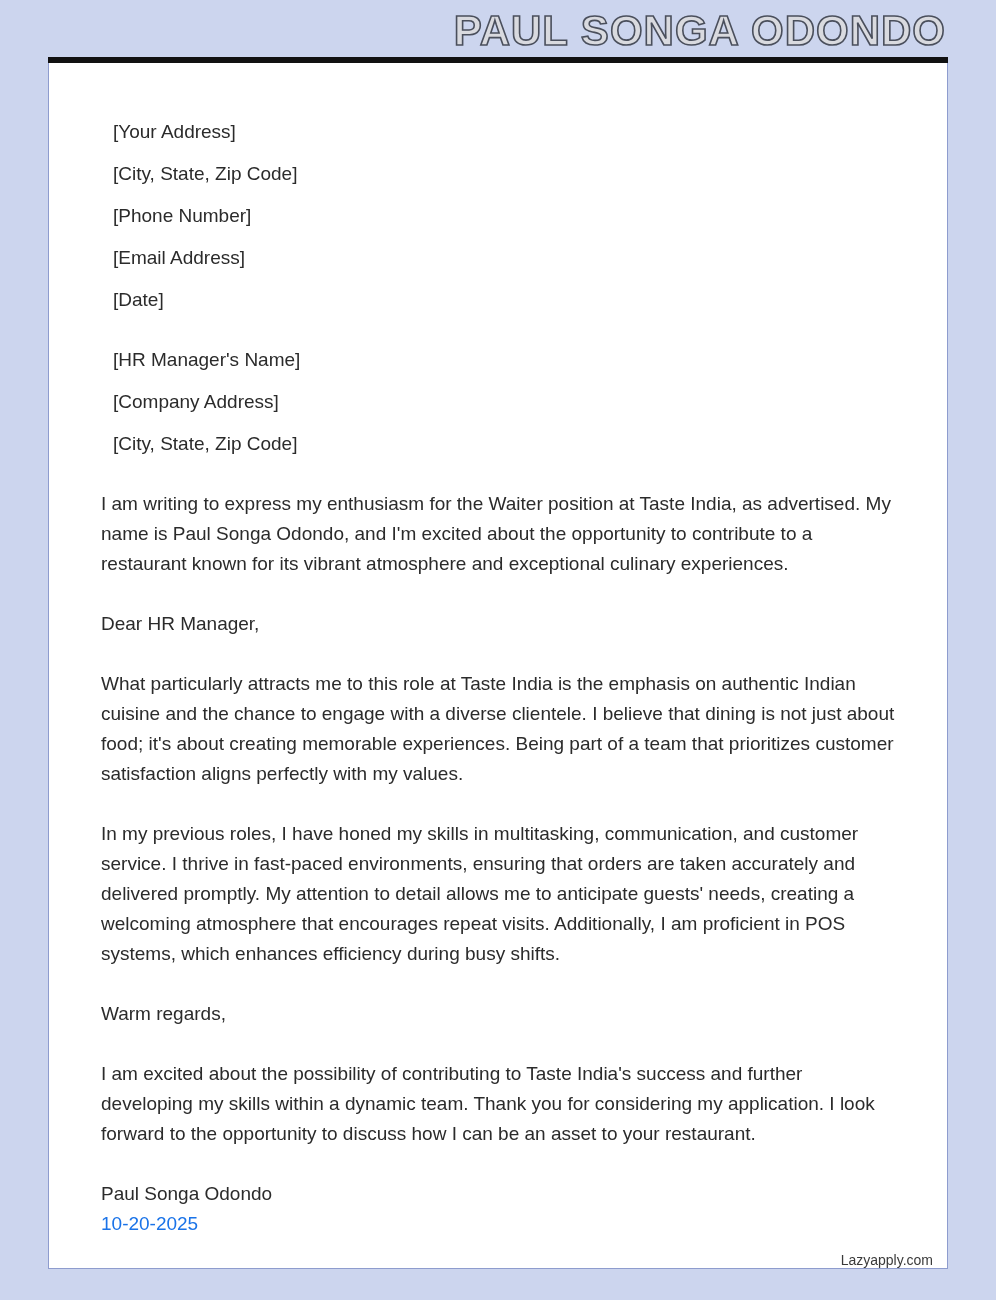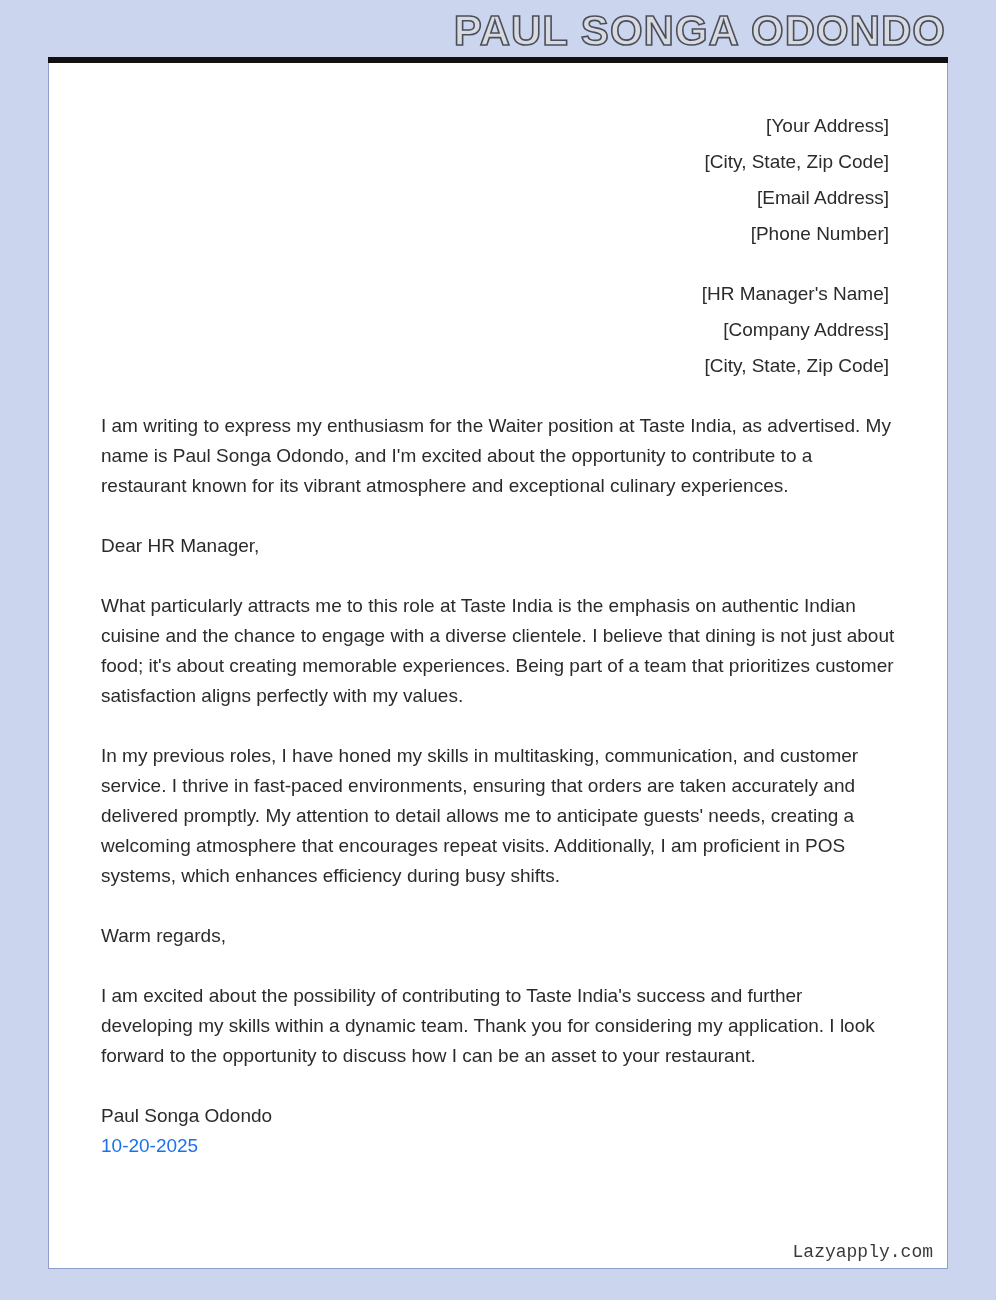--- a/index.html
+++ b/index.html
@@ -52,53 +52,53 @@
     width:900px;
     height:1206px;
     background:var(--page_bg);
     border:1px solid var(--page_border);
     border-top:none;
     padding:42px 52px 0 52px;
     font-size:19px;
     line-height:30px;
   }
   .block{margin-bottom:30px;}
-  .block p{margin:6px;text-align:right;}
+  .block p{margin:12px;}
   .para{margin-bottom:30px;}
   .date{
     color:var(--date_blue);
   }
   .watermark{
     position:absolute;
     right:14px;
-    bottom:8px;
-    font-size:18px;
+    bottom:0;
+    font-size:14px;
     line-height:16px;
     color:var(--watermark_color);
-    font-family:Liberation Mono, monospace;
   }
 </style>
 </head>
 <body>
 
 <div class="canvas">
 
   <header class="site-header">
     <h1>PAUL SONGA ODONDO</h1>
   </header>
 
   <div class="top-bar"></div>
 
   <main class="page">
 
     <div class="block">
       <p>[Your Address]</p>
       <p>[City, State, Zip Code]</p>
+      <p>[Phone Number]</p>
       <p>[Email Address]</p>
-      <p>[Phone Number]</p>
+      <p>[Date]</p>
     </div>
 
     <div class="block">
       <p>[HR Manager's Name]</p>
       <p>[Company Address]</p>
       <p>[City, State, Zip Code]</p>
     </div>
 
     <p class="para">I am writing to express my enthusiasm for the Waiter position at Taste India, as advertised. My name is Paul Songa Odondo, and I'm excited about the opportunity to contribute to a restaurant known for its vibrant atmosphere and exceptional culinary experiences.</p>
 

